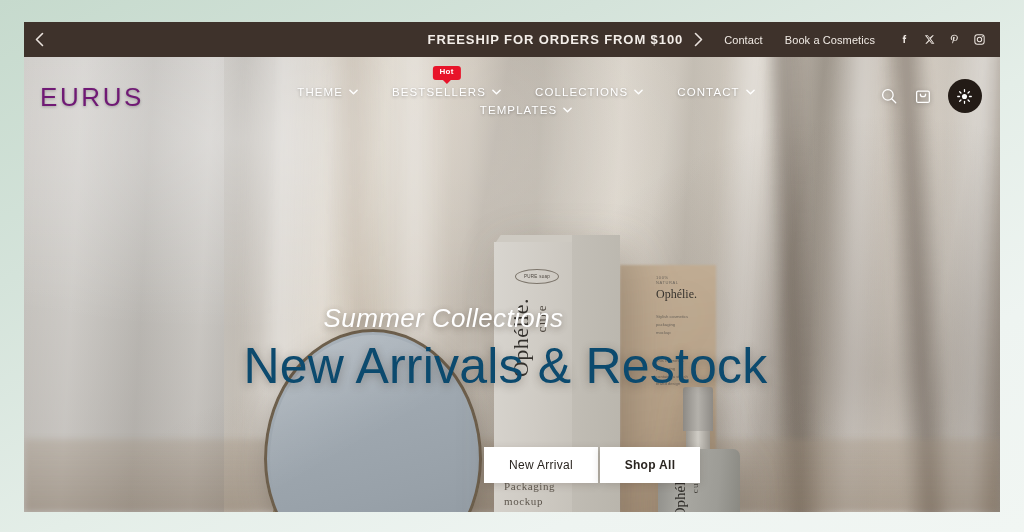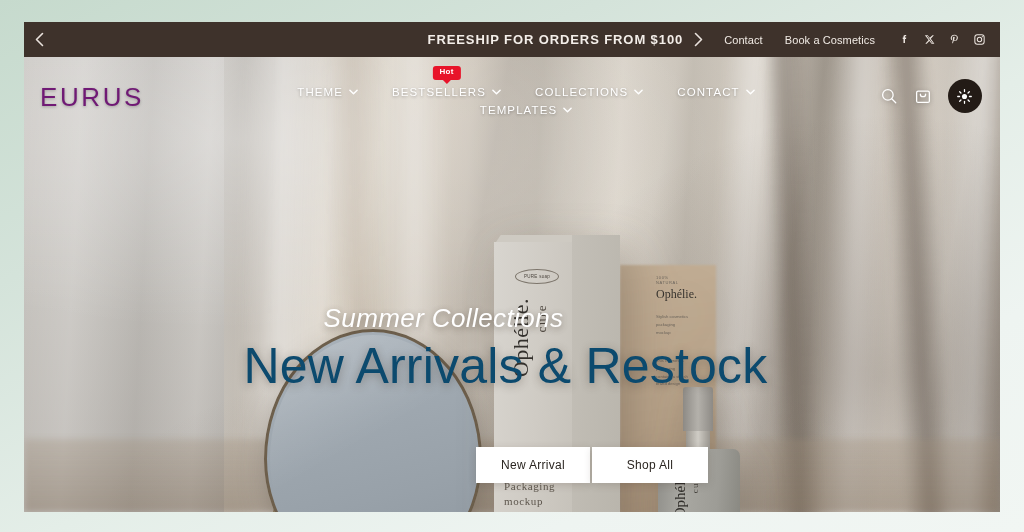--- a/index.html
+++ b/index.html
@@ -487,21 +487,21 @@
     font-size: 12px;
     letter-spacing: .3px;
     padding: 11px 0;
     text-align: center;
     cursor: pointer;
     border: none;
     font-family: "Liberation Sans", sans-serif;
     box-shadow: 0 2px 8px rgba(60,48,38,.18);
   }
   .hero-btn.b1 { width: 114px; }
-  .hero-btn.b2 { width: 116px; }
+  .hero-btn.b2 { width: 100px; font-weight: bold; }
 </style>
 </head>
 <body>
 
 <div id="site">
 
   <div id="announce">
 
     <div class="ann-arrow">
       <svg width="9" height="15" viewBox="0 0 9 15" fill="none" stroke="currentColor" stroke-width="1.6" stroke-linecap="round" stroke-linejoin="round">

